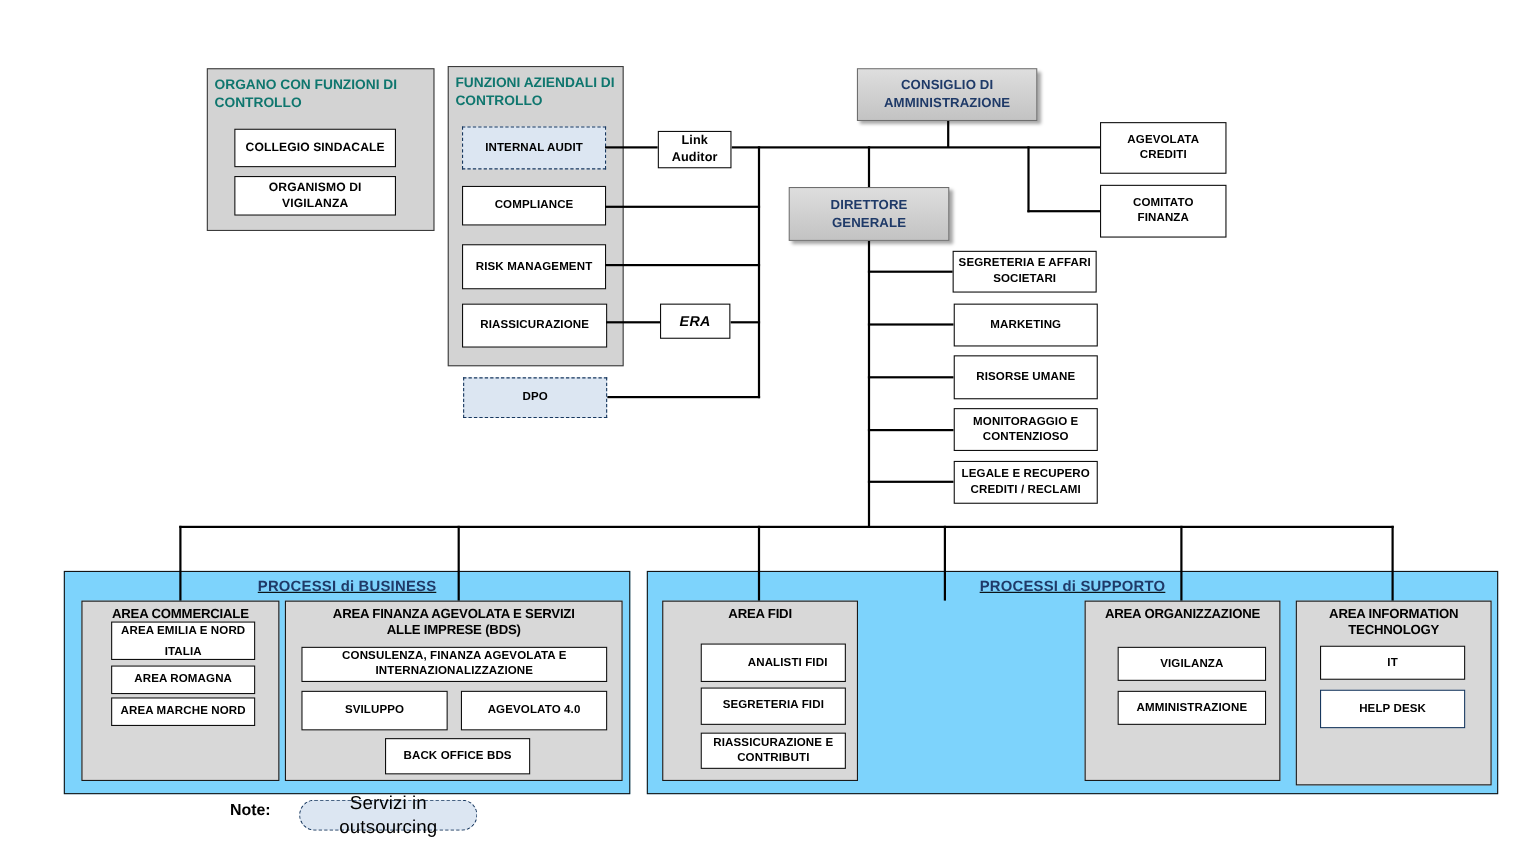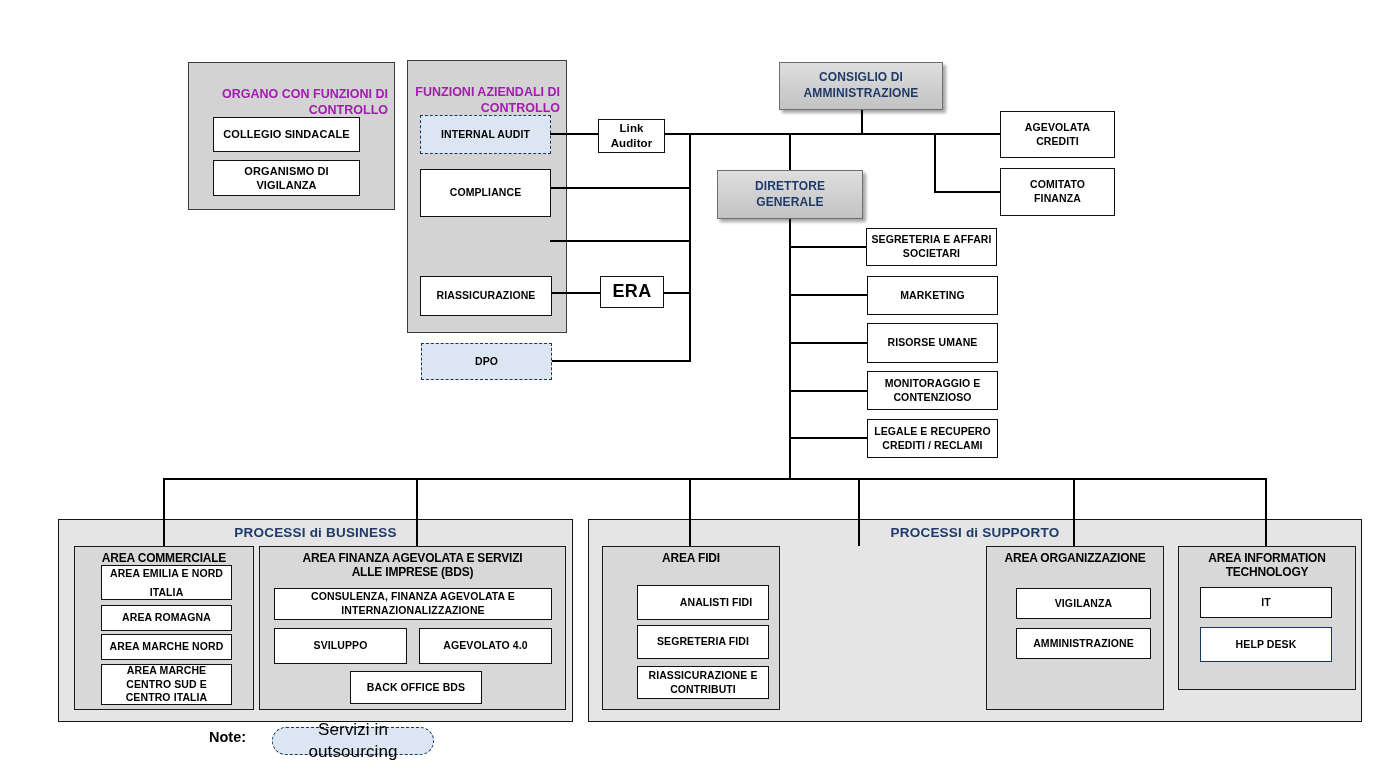--- a/index.html
+++ b/index.html
@@ -15,25 +15,25 @@
   .node{
     position:absolute;z-index:2;display:flex;align-items:center;justify-content:center;
     text-align:center;background:#fff;border:1.2px solid #0f0f0f;
     font-weight:bold;font-size:10.5px;color:#000;line-height:1.3;
     padding:2px 4px;box-sizing:border-box;letter-spacing:0.1px;
   }
   .panel{
     position:absolute;z-index:0;background:#d3d3d3;border:1.6px solid #3c3c3c;box-sizing:border-box;
   }
   .panel .panel-title{
-    margin-top:24px;text-align:right;font-weight:bold;font-size:12.5px;color:#a21caf;line-height:1.25;
+    margin-top:7px;text-align:left;font-weight:bold;font-size:12.5px;color:#0f766e;line-height:1.25;
     padding:0 6px;
   }
   .section{
-    position:absolute;z-index:0;background:#e5e5e5;border:1.6px solid #151515;box-sizing:border-box;
+    position:absolute;z-index:0;background:#7dd3fc;border:1.6px solid #151515;box-sizing:border-box;text-decoration:underline;
   }
   .section .section-title{
     margin-top:5px;text-align:center;font-weight:bold;font-size:13.5px;color:#1f3a68;letter-spacing:0.2px;
   }
   .area{
     position:absolute;z-index:2;background:#d8d8d8;border:1.2px solid #1a1a1a;box-sizing:border-box;
   }
   .area .area-title{
     margin-top:4px;text-align:center;font-weight:bold;font-size:12px;color:#000;line-height:1.2;
     padding:0 4px;letter-spacing:-0.2px;
@@ -47,21 +47,21 @@
     box-shadow:3px 3px 3px rgba(0,0,0,0.35);
     color:#1f3a68;font-size:12px;
   }
   .loose{line-height:1.75;}
   .note-label{
     position:absolute;z-index:2;font-weight:bold;font-size:14.5px;color:#000;
   }
   .legend{
     font-weight:normal;font-size:17px;letter-spacing:0.1px;border-radius:14px;
   }
-  .italic{font-weight:bold;font-size:18px;letter-spacing:0.3px;}
+  .italic{font-style:italic;font-weight:bold;font-size:13px;letter-spacing:0.3px;}
 </style>
 </head>
 <body>
 
 <div id="stage">
 
   <div class="vline" style="left:861px;top:110px;height:24px;"></div>
   <div class="hline" style="left:665px;top:133px;width:336px;"></div>
   <div class="vline" style="left:689px;top:133px;height:229px;"></div>
   <div class="vline" style="left:934px;top:133px;height:60px;"></div>
@@ -95,22 +95,25 @@
     <div class="node" style="left:24px;top:97px;width:147px;height:36px;font-size:11px;">
       <span>ORGANISMO DI VIGILANZA</span>
     </div>
   </div>
 
   <div class="panel" style="left:407px;top:60px;width:160px;height:273px;">
     <div class="panel-title">FUNZIONI AZIENDALI DI CONTROLLO</div>
     <div class="node blue-dashed" style="left:12px;top:54px;width:131px;height:39px;">
       <span>INTERNAL AUDIT</span>
     </div>
-    <div class="node" style="left:12px;top:108px;width:131px;height:48px;">
+    <div class="node" style="left:12px;top:108px;width:131px;height:36px;">
       <span>COMPLIANCE</span>
+    </div>
+    <div class="node" style="left:12px;top:161px;width:131px;height:41px;">
+      <span>RISK MANAGEMENT</span>
     </div>
     <div class="node" style="left:12px;top:215px;width:132px;height:40px;">
       <span>RIASSICURAZIONE</span>
     </div>
   </div>
 
   <div class="node blue-dashed" style="left:421px;top:343px;width:131px;height:37px;">
     <span>DPO</span>
   </div>
 
@@ -158,23 +161,20 @@
       <div class="area-title">AREA COMMERCIALE</div>
       <div class="node loose" style="left:26px;top:18px;width:131px;height:35px;">
         <span>AREA EMILIA E NORD ITALIA</span>
       </div>
       <div class="node" style="left:26px;top:58px;width:131px;height:26px;">
         <span>AREA ROMAGNA</span>
       </div>
       <div class="node" style="left:26px;top:87px;width:131px;height:26px;">
         <span>AREA MARCHE NORD</span>
       </div>
-      <div class="node" style="left:26px;top:117px;width:131px;height:41px;padding:2px 14px;">
-        <span>AREA MARCHE CENTRO SUD E CENTRO ITALIA</span>
-      </div>
     </div>
 
     <div class="area" style="left:200px;top:26px;width:307px;height:164px;">
       <div class="area-title" style="padding:0 30px;">AREA FINANZA AGEVOLATA E SERVIZI ALLE IMPRESE (BDS)</div>
       <div class="node" style="left:14px;top:41px;width:278px;height:32px;">
         <span>CONSULENZA, FINANZA AGEVOLATA E INTERNAZIONALIZZAZIONE</span>
       </div>
       <div class="node" style="left:14px;top:81px;width:133px;height:36px;">
         <span>SVILUPPO</span>
       </div>
@@ -207,21 +207,21 @@
     <div class="area" style="left:397px;top:26px;width:178px;height:164px;">
       <div class="area-title">AREA ORGANIZZAZIONE</div>
       <div class="node" style="left:29px;top:41px;width:135px;height:31px;">
         <span>VIGILANZA</span>
       </div>
       <div class="node" style="left:29px;top:81px;width:135px;height:31px;">
         <span>AMMINISTRAZIONE</span>
       </div>
     </div>
 
-    <div class="area" style="left:589px;top:26px;width:178px;height:144px;">
+    <div class="area" style="left:589px;top:26px;width:178px;height:168px;">
       <div class="area-title" style="padding:0 28px;">AREA INFORMATION TECHNOLOGY</div>
       <div class="node" style="left:21px;top:40px;width:132px;height:31px;">
         <span>IT</span>
       </div>
       <div class="node" style="left:21px;top:80px;width:132px;height:35px;border:1.6px solid #17375e;">
         <span>HELP DESK</span>
       </div>
     </div>
   </div>
 

